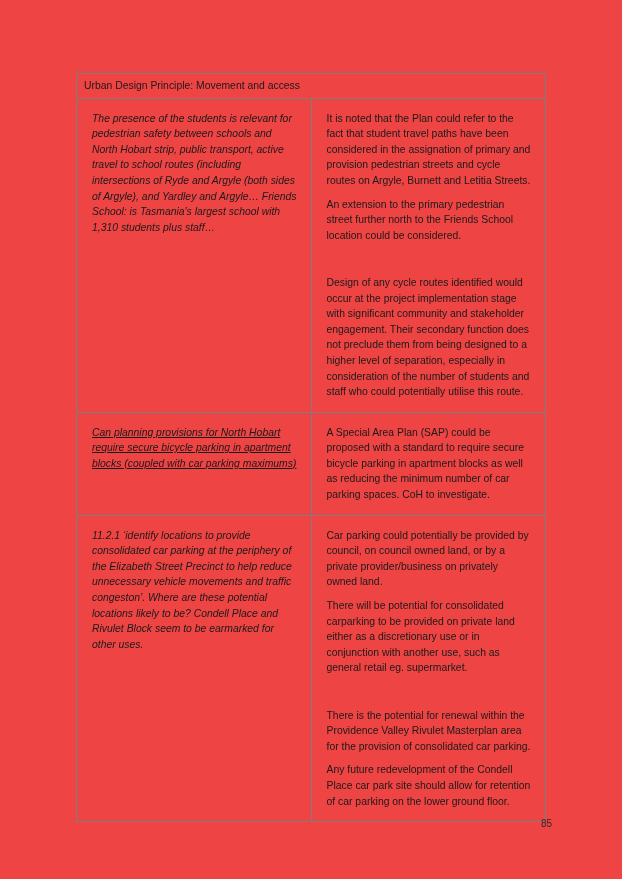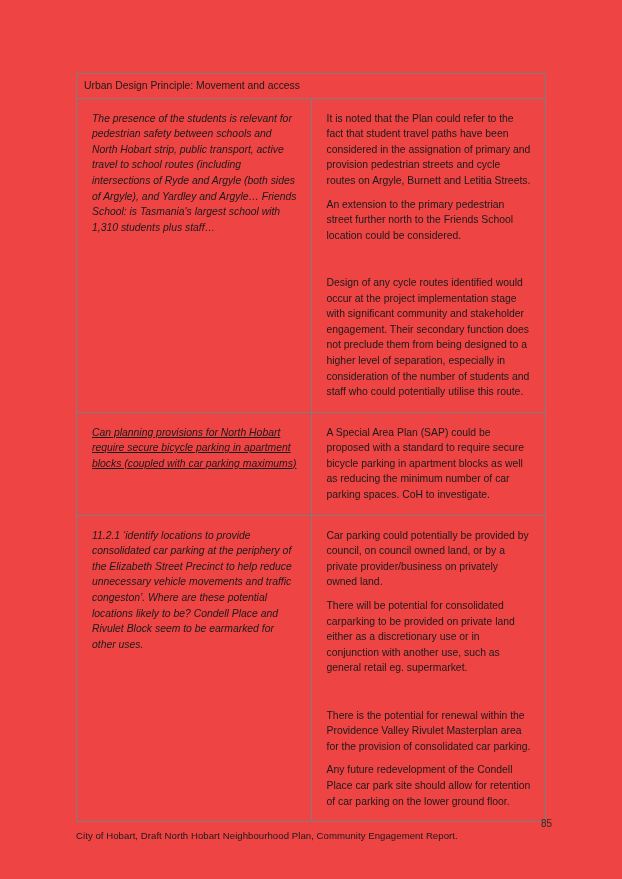--- a/index.html
+++ b/index.html
@@ -125,15 +125,14 @@
           <div class="cell-gap"></div>
           <p class="cell-para">There is the potential for renewal within the Providence Valley Rivulet Masterplan area for the provision of consolidated car parking.</p>
           <p class="cell-para">Any future redevelopment of the Condell Place car park site should allow for retention of car parking on the lower ground floor.</p>
         </td>
       </tr>
     </tbody>
   </table>
 
   <div class="page-number">85</div>
 
-  <div class="footer">City of Hobart, Draft North Hobart Neighbourhood Plan, Community Engagement Report.</div>
 
 </div>
 
 </body></html>

